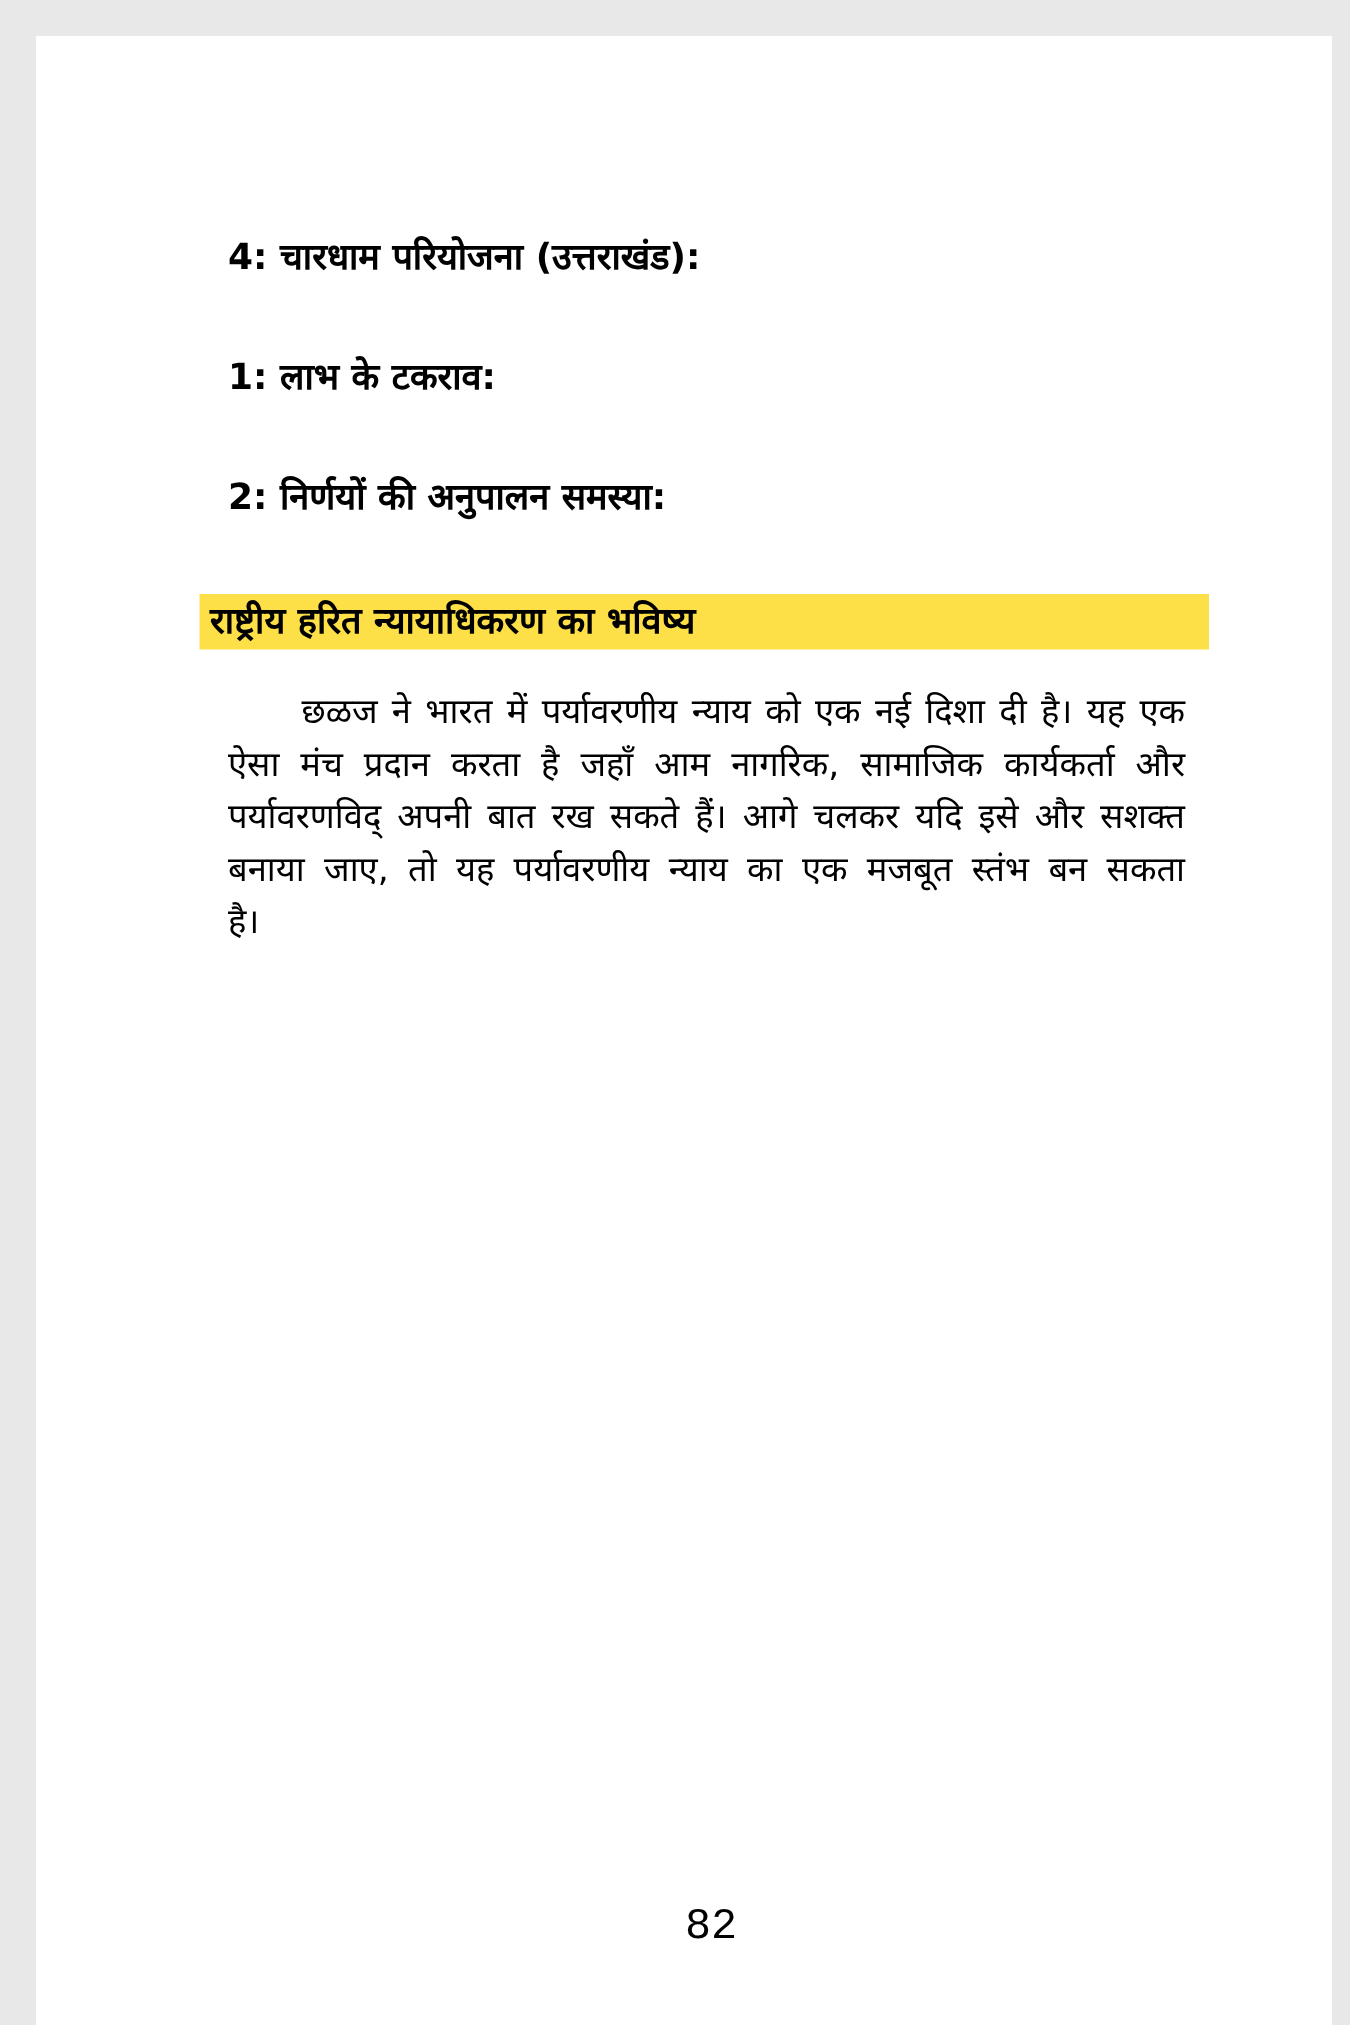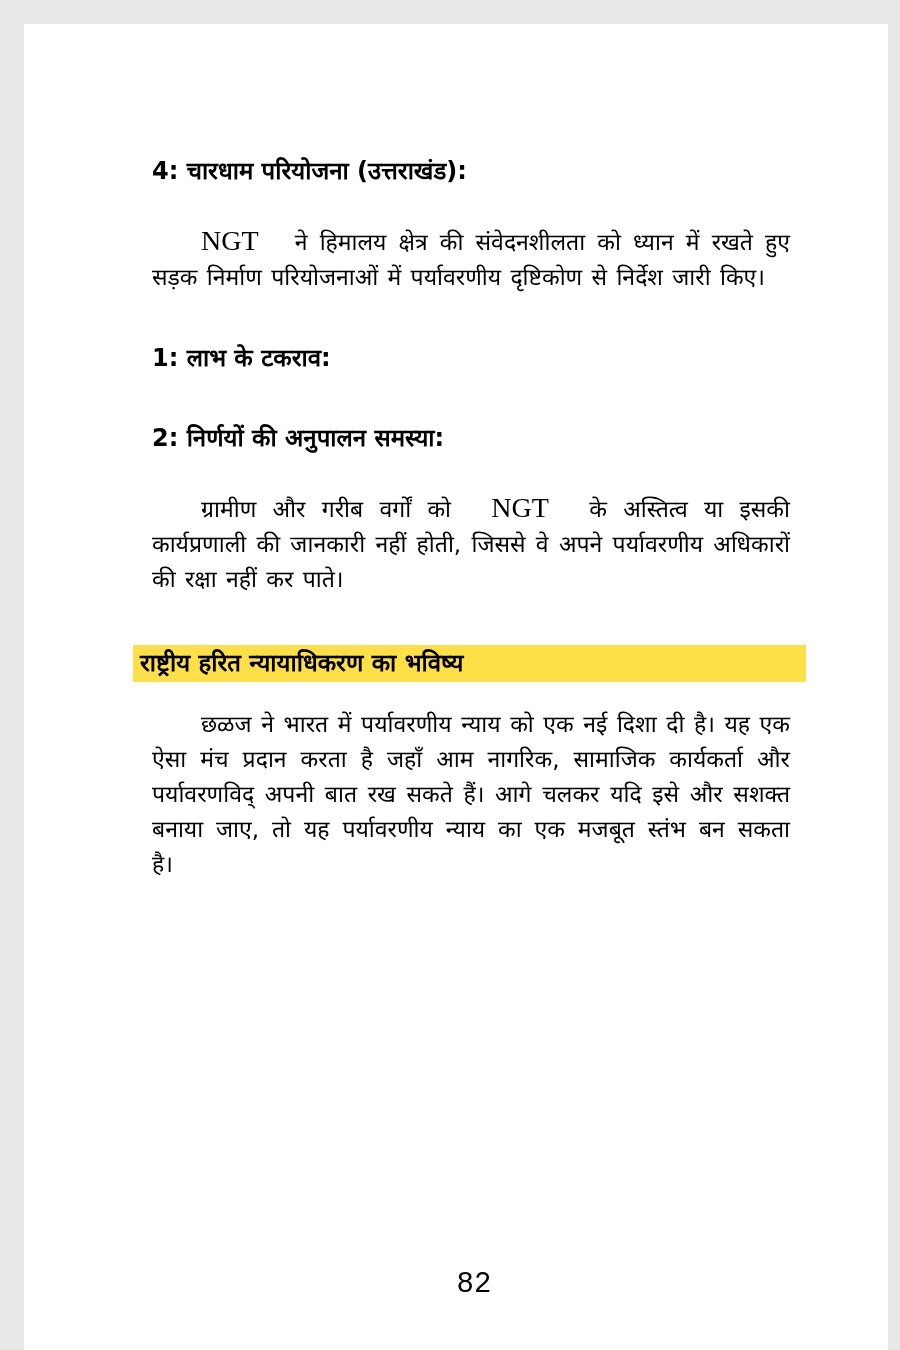--- a/index.html
+++ b/index.html
@@ -61,27 +61,25 @@
     font-size: 29px;
   }
 </style>
 </head>
 <body>
 
 <div class="page">
   <div class="content">
 
     <h2 class="sec-heading first">4: चारधाम परियोजना (उत्तराखंड):</h2>
-    <p class="para"><span class="latin-acronym">NGT</span><span> ने हिमालय क्षेत्र की संवेदनशीलता को ध्यान में रखते हुए सड़क निर्माण परियोजनाओं में पर्यावरणीय दृष्टिकोण से निर्देश जारी किए।</span></p>
 
     <h2 class="sec-heading">1: लाभ के टकराव:</h2>
 
     <h2 class="sec-heading">2: निर्णयों की अनुपालन समस्या:</h2>
 
-    <p class="para"><span>ग्रामीण और गरीब वर्गों को </span><span class="latin-acronym">NGT</span><span> के अस्तित्व या इसकी कार्यप्रणाली की जानकारी नहीं होती, जिससे वे अपने पर्यावरणीय अधिकारों की रक्षा नहीं कर पाते।</span></p>
 
 
     <h2 class="sec-heading highlight">राष्ट्रीय हरित न्यायाधिकरण का भविष्य</h2>
     <p class="para"><span>छळज ने भारत में पर्यावरणीय न्याय को एक नई दिशा दी है। यह एक ऐसा मंच प्रदान करता है जहाँ आम नागरिक, सामाजिक कार्यकर्ता और पर्यावरणविद् अपनी बात रख सकते हैं। आगे चलकर यदि इसे और सशक्त बनाया जाए, तो यह पर्यावरणीय न्याय का एक मजबूत स्तंभ बन सकता है।</span></p>
 
   </div>
 
   <div class="page-number">82</div>
 </div>
 

